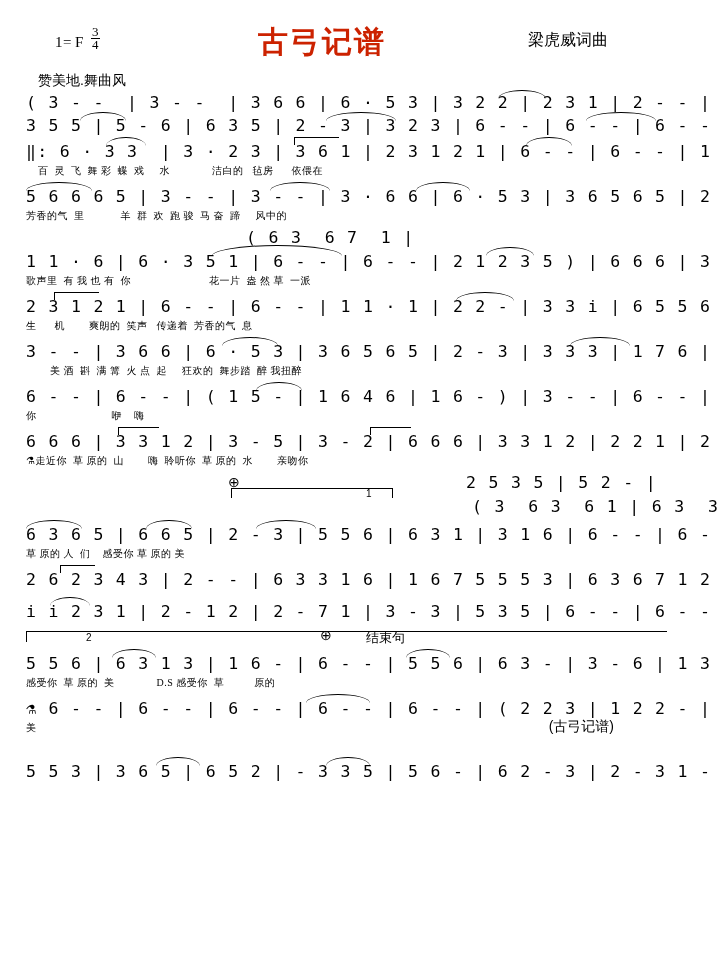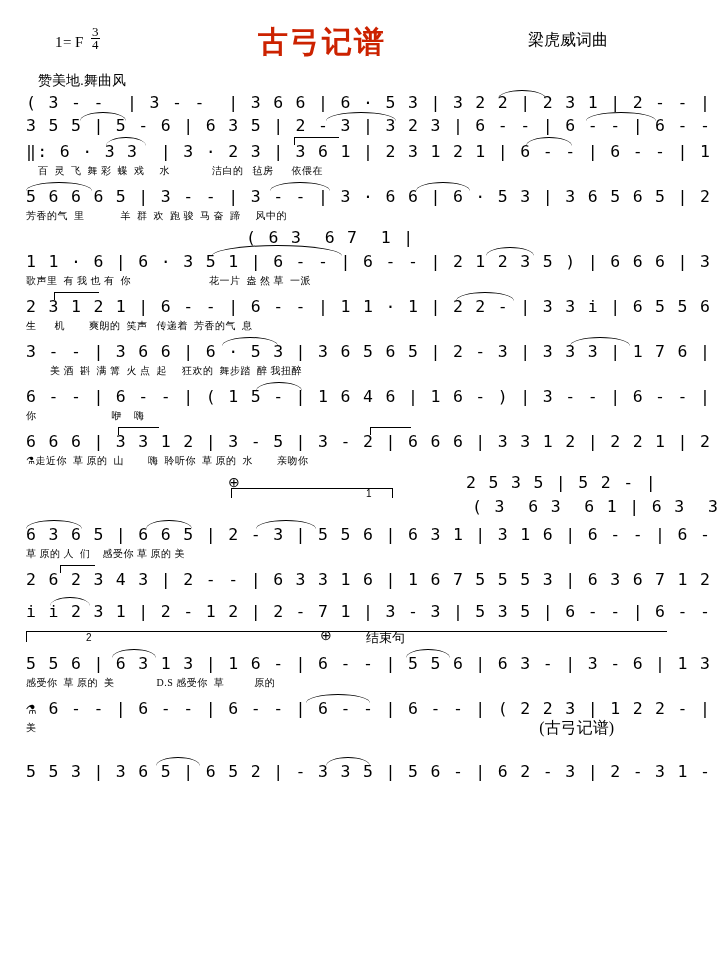--- a/index.html
+++ b/index.html
@@ -91,21 +91,21 @@
     border-left:1.2px solid #000;
     height:7px;
   }
   .tailnum{
     position:absolute;
     font-family:"Liberation Sans", sans-serif;
     font-size:10px;
   }
   .footnote{
     position:absolute;right:30px;
-    font-size:16px;font-family:Liberation Serif, serif;
+    font-size:14px;font-family:Liberation Sans, sans-serif;
   }
   .fine-label{
     position:absolute;
     font-size:13px;font-family:"Liberation Sans", sans-serif;
   }
 </style>
 </head>
 <body>
 
 <div class="page">

